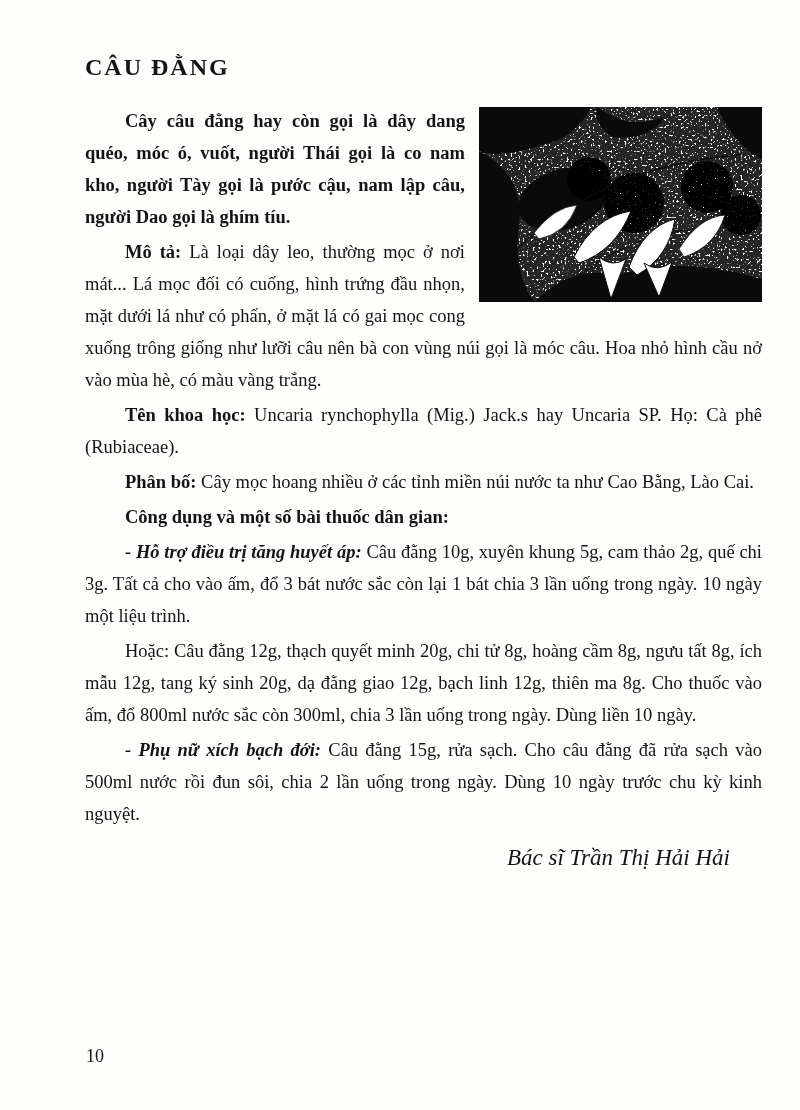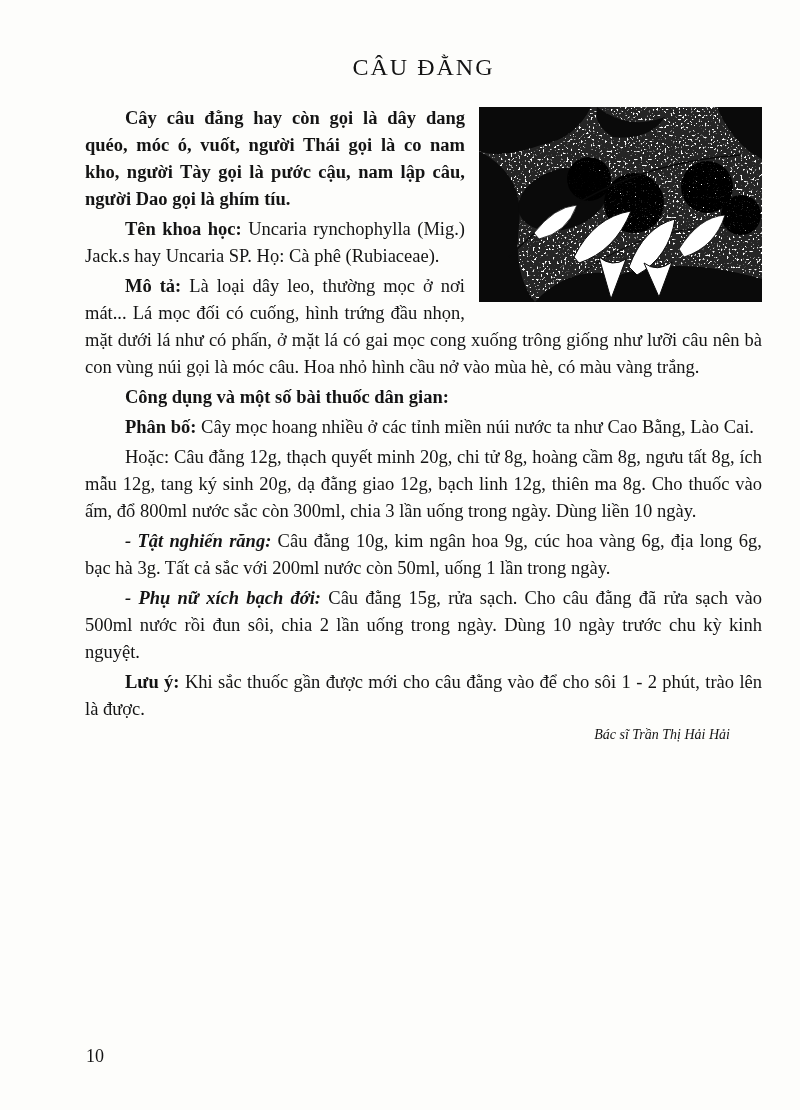--- a/index.html
+++ b/index.html
@@ -9,51 +9,50 @@
     color: #141414;
     font-family: "Liberation Serif", serif;
     position: relative;
     overflow: hidden;
   }
   .page {
     padding: 54px 38px 0 85px;
   }
   h1.title {
     font-size: 24px;
-    font-weight: normal;
-    text-align: center;
+    font-weight: bold;
     letter-spacing: 2px;
     margin: 0 0 24px 0;
   }
   .body-text p {
     font-size: 18.5px;
-    line-height: 27px;
+    line-height: 32px;
     margin: 3px 0;
     text-align: justify;
     text-indent: 40px;
   }
   .body-text p span { white-space: pre-wrap; }
   .b  { font-weight: bold; }
   .bi { font-weight: bold; font-style: italic; }
   .lead span { font-weight: bold; }
   figure.photo {
     float: right;
     width: 283px; height: 195px;
     margin: 2px 0 4px 14px;
     padding: 0;
     background: #fff;
   }
   figure.photo svg { display: block; }
   .signature {
     clear: both;
     text-align: right;
     font-style: italic;
-    font-size: 14px;
+    font-size: 23px;
     padding-right: 32px;
-    margin-top: 4px;
+    margin-top: 15px;
   }
   .page-number {
     position: absolute;
     left: 86px; top: 1046px;
     font-size: 18px;
   }
 </style>
 </head>
 <body>
 
@@ -95,27 +94,26 @@
         <path d="M150 160 Q165 120 196 112 Q190 150 158 168 Z" fill="#fff" stroke="#0a0a0a" stroke-width="1"></path>
         <path d="M200 142 Q220 110 246 108 Q236 140 205 150 Z" fill="#fff" stroke="#0a0a0a" stroke-width="0.8"></path>
         <path d="M55 126 Q75 100 98 98 Q88 126 60 132 Z" fill="#fff" stroke="#0a0a0a" stroke-width="0.8"></path>
         <path d="M120 150 L132 192 L147 152 Q133 161 120 150 Z" fill="#fff" stroke="#0a0a0a" stroke-width="1"></path>
         <path d="M165 156 L180 190 L193 155 Q178 166 165 156 Z" fill="#fff" stroke="#0a0a0a" stroke-width="1"></path>
         <rect x="252" y="0" width="17" height="3" fill="#0a0a0a"></rect>
       </svg>
     </figure>
 
   <p class="lead"><span class="b">Cây câu đằng hay còn gọi là dây dang quéo, móc ó, vuốt, người Thái gọi là co nam kho, người Tày gọi là pước cậu, nam lập câu, người Dao gọi là ghím tíu.</span></p>
+      <p><span class="b">Mô tả: </span><span>Là loại dây leo, thường mọc ở nơi mát... Lá mọc đối có cuống, hình trứng đầu nhọn, mặt dưới lá như có phấn, ở mặt lá có gai mọc cong xuống trông giống như lưỡi câu nên bà con vùng núi gọi là móc câu. Hoa nhỏ hình cầu nở vào mùa hè, có màu vàng trắng.</span></p>
       <p><span class="b">Tên khoa học: </span><span>Uncaria rynchophylla (Mig.) Jack.s hay Uncaria SP. Họ: Cà phê (Rubiaceae).</span></p>
-      <p><span class="b">Mô tả: </span><span>Là loại dây leo, thường mọc ở nơi mát... Lá mọc đối có cuống, hình trứng đầu nhọn, mặt dưới lá như có phấn, ở mặt lá có gai mọc cong xuống trông giống như lưỡi câu nên bà con vùng núi gọi là móc câu. Hoa nhỏ hình cầu nở vào mùa hè, có màu vàng trắng.</span></p>
+      <p><span class="b">Phân bố: </span><span>Cây mọc hoang nhiều ở các tỉnh miền núi nước ta như Cao Bằng, Lào Cai.</span></p>
       <p><span class="b">Công dụng và một số bài thuốc dân gian:</span></p>
-      <p><span class="b">Phân bố: </span><span>Cây mọc hoang nhiều ở các tỉnh miền núi nước ta như Cao Bằng, Lào Cai.</span></p>
+      <p><span class="bi">- Hỗ trợ điều trị tăng huyết áp: </span><span>Câu đằng 10g, xuyên khung 5g, cam thảo 2g, quế chi 3g. Tất cả cho vào ấm, đổ 3 bát nước sắc còn lại 1 bát chia 3 lần uống trong ngày. 10 ngày một liệu trình.</span></p>
       <p><span>Hoặc: Câu đằng 12g, thạch quyết minh 20g, chi tử 8g, hoàng cầm 8g, ngưu tất 8g, ích mẫu 12g, tang ký sinh 20g, dạ đằng giao 12g, bạch linh 12g, thiên ma 8g. Cho thuốc vào ấm, đổ 800ml nước sắc còn 300ml, chia 3 lần uống trong ngày. Dùng liền 10 ngày.</span></p>
-      <p><span class="bi">- Tật nghiến răng: </span><span>Câu đằng 10g, kim ngân hoa 9g, cúc hoa vàng 6g, địa long 6g, bạc hà 3g. Tất cả sắc với 200ml nước còn 50ml, uống 1 lần trong ngày.</span></p>
       <p><span class="bi">- Phụ nữ xích bạch đới: </span><span>Câu đằng 15g, rửa sạch. Cho câu đằng đã rửa sạch vào 500ml nước rồi đun sôi, chia 2 lần uống trong ngày. Dùng 10 ngày trước chu kỳ kinh nguyệt.</span></p>
-      <p><span class="b">Lưu ý: </span><span>Khi sắc thuốc gần được mới cho câu đằng vào để cho sôi 1 - 2 phút, trào lên là được.</span></p>
     </div>
 
   <div class="signature">Bác sĩ  Trần Thị Hải Hải</div>
 
 </div>
 
 <div class="page-number">10</div>
 
 </body></html>

